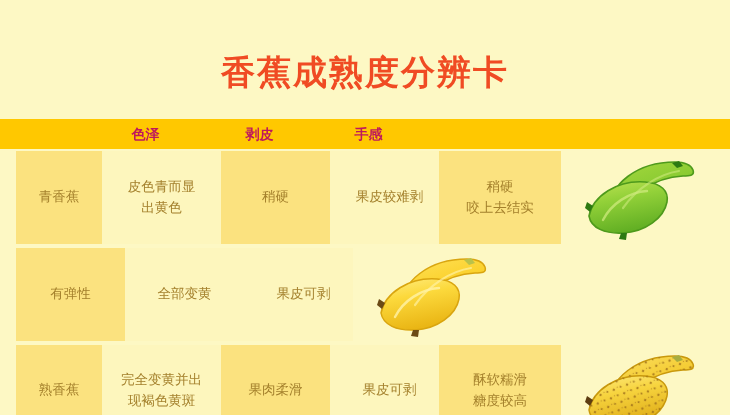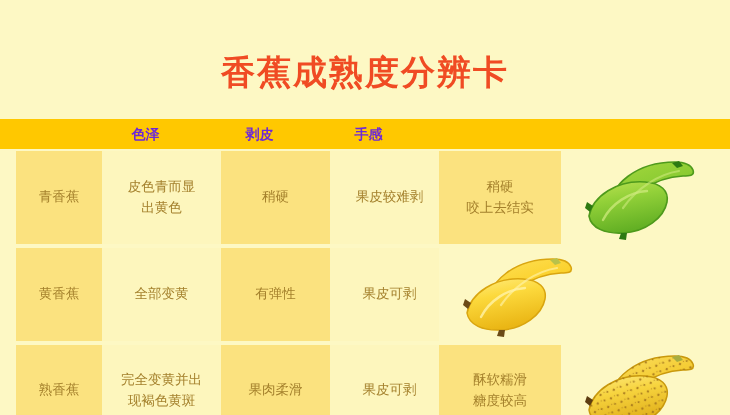--- a/index.html
+++ b/index.html
@@ -47,21 +47,21 @@
     position: absolute;
     left: 0;
     top: 95px;
     width: 730px;
     height: 30px;
     background: #ffc800;
     display: flex;
     align-items: center;
   }
   .hcell {
-    color: #6d28d9;
+    color: #be185d;
     font-size: 14px;
     font-weight: bold;
     text-align: center;
     line-height: 30px;
     white-space: nowrap;
     box-sizing: border-box;
   }
   .hcell.c1 { width: 86px; }
   .hcell.c2 { width: 119px; }
   .hcell.c3 { width: 109px; }
@@ -184,28 +184,25 @@
             <path d="M11 58 L6 54 L8 48 L14 52 Z" fill="#2d7a12"></path>
             <path d="M42 79 L40 85 L47 86 L48 79 Z" fill="#2d7a12"></path>
             <path d="M24 66 C32 50 50 38 68 37" stroke="#cdea7c" stroke-width="2.4" fill="none" opacity="0.75" stroke-linecap="round"></path>
             <path d="M44 54 C58 34 80 20 100 17" stroke="#cdea7c" stroke-width="2.2" fill="none" opacity="0.6" stroke-linecap="round"></path>
           </svg>
         </div>
       </div>
     </div>
 
     <div class="row">
-      <div class="cell c1 dark">
-        <span class="cell-text">黄香蕉</span>
+      <div class="cell c3 dark">
+        <span class="cell-text">有弹性</span>
       </div>
       <div class="cell c2 light">
         <span class="cell-text">全部变黄</span>
-      </div>
-      <div class="cell c3 dark">
-        <span class="cell-text">有弹性</span>
       </div>
       <div class="cell c4 light">
         <span class="cell-text">果皮可剥</span>
       </div>
       <div class="cell c6 plain">
         <div class="banana-wrap">
           <svg class="banana-svg" width="150" height="88" viewBox="0 0 150 88">
             <defs>
               <linearGradient id="yBack" x1="0" y1="0" x2="0.4" y2="1">
                 <stop offset="0%" stop-color="#ffe25a"></stop>

